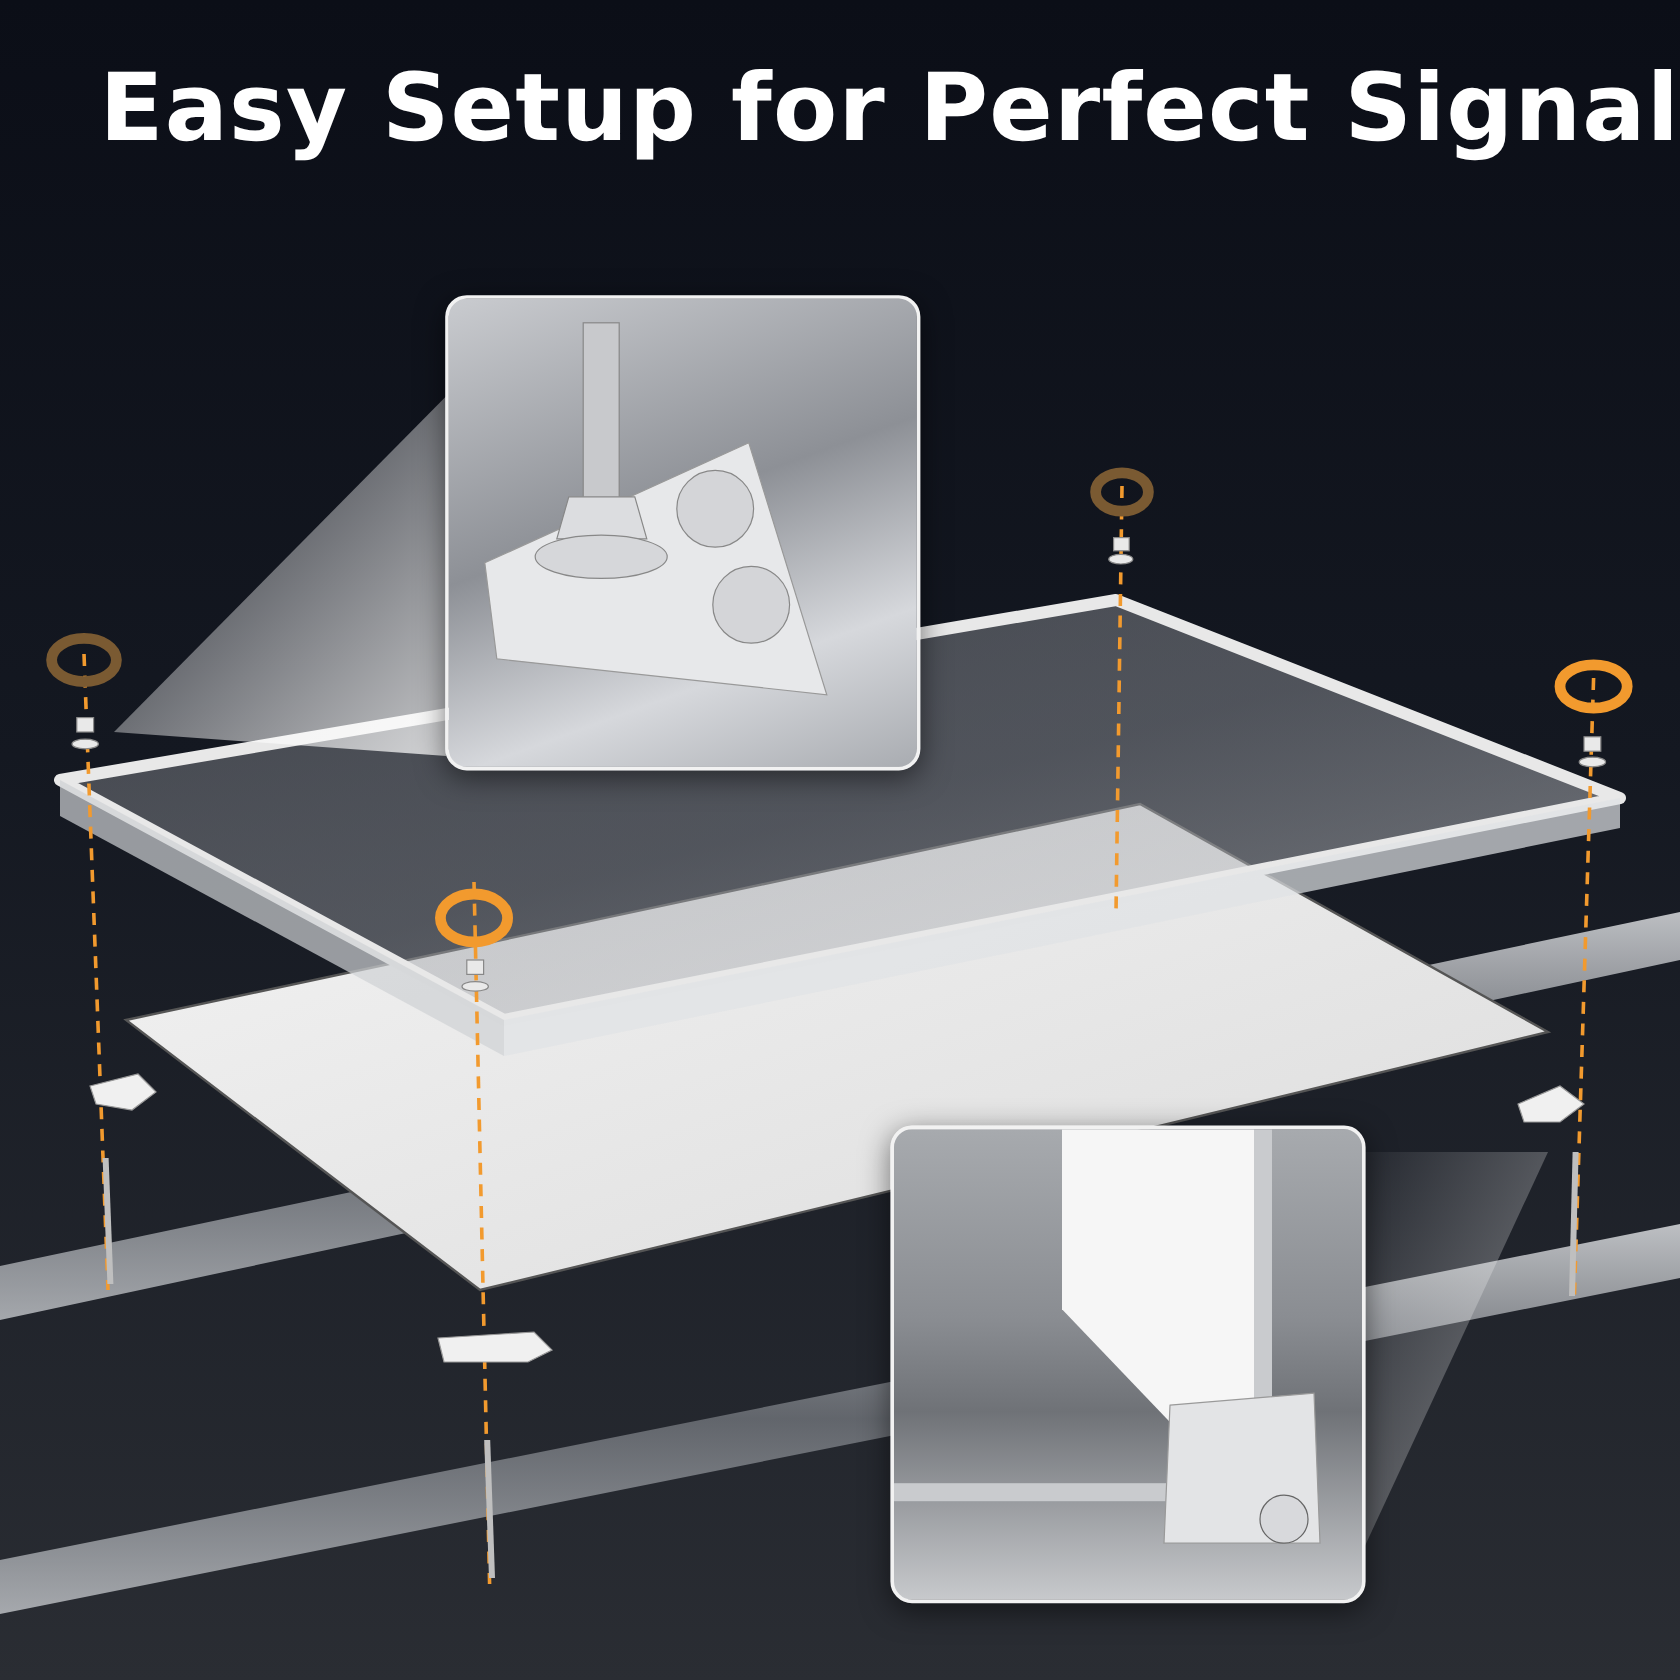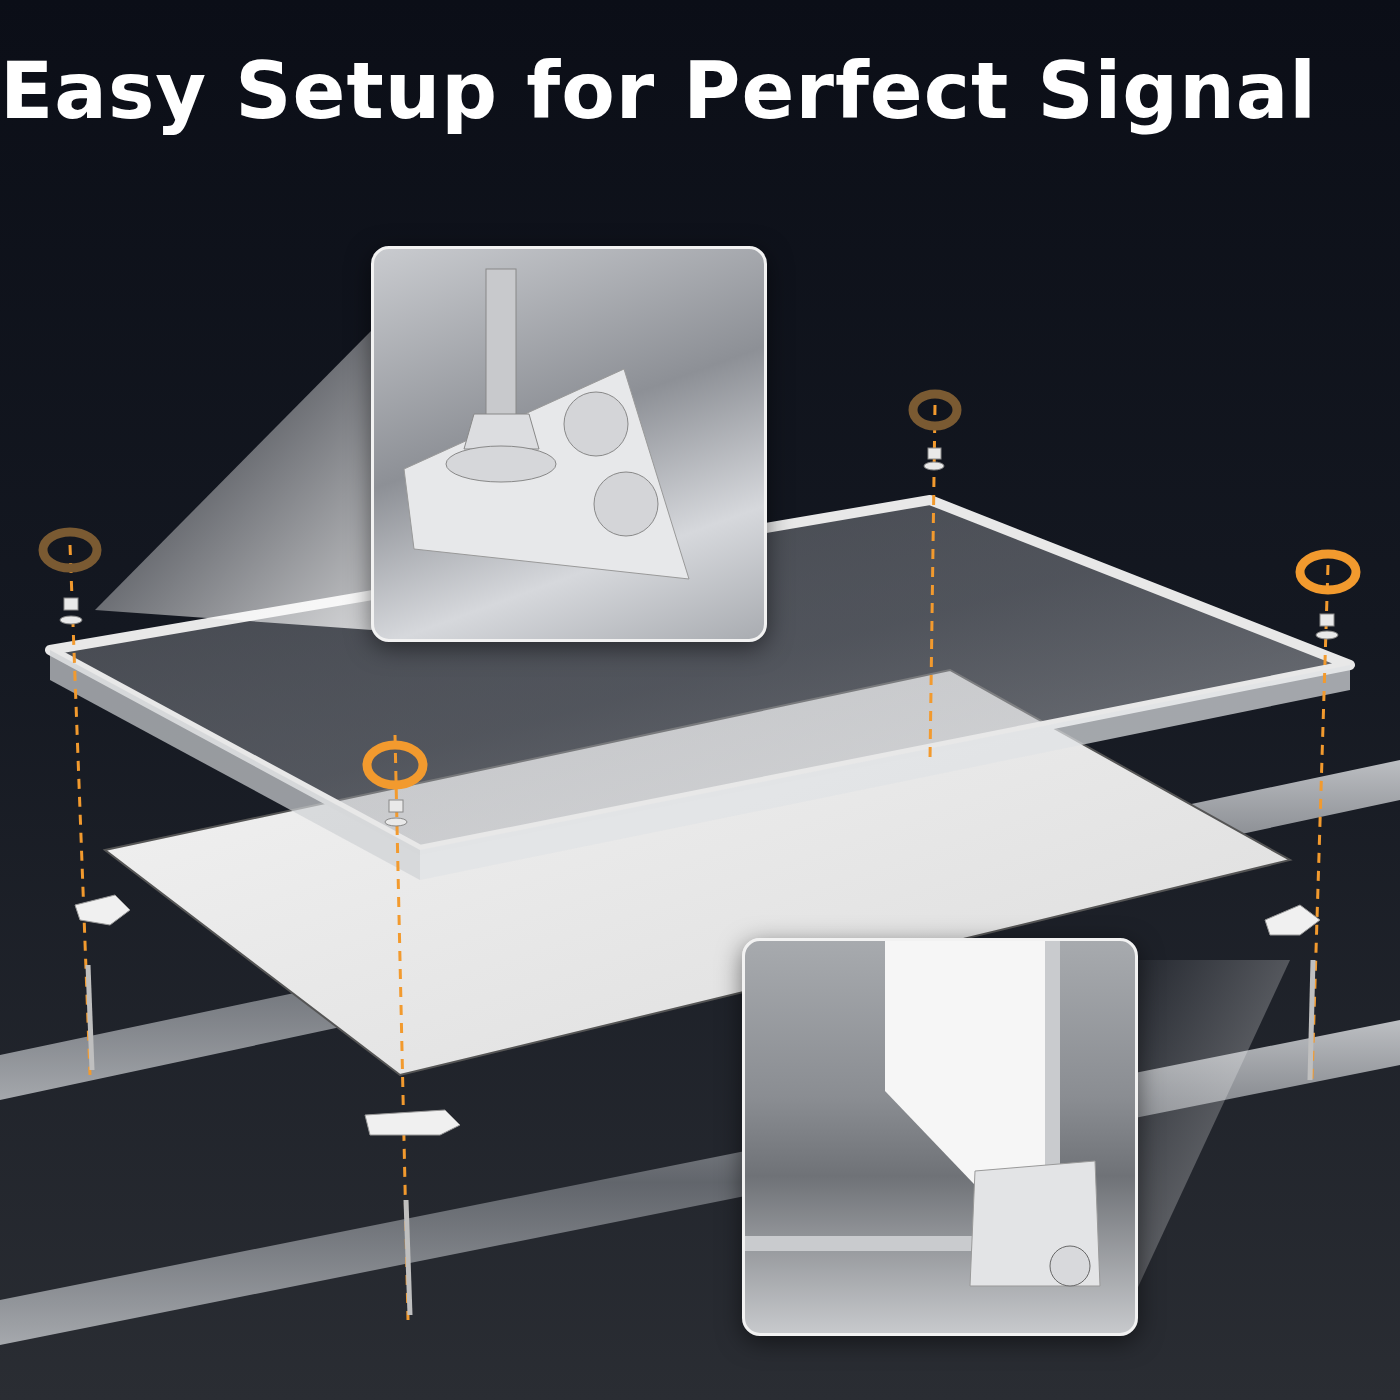--- a/index.html
+++ b/index.html
@@ -3,21 +3,21 @@
 <meta charset="utf-8">
 <style>
   html, body { margin: 0; padding: 0; }
   body {
     width: 1400px; height: 1400px; overflow: hidden; position: relative;
     background: linear-gradient(180deg, #0b0e17 0%, #141821 45%, #2a2d33 100%);
     font-family: "DejaVu Sans", sans-serif;
   }
   .headline {
     position: absolute; left: 0; right: 0; top: 52px;
-    text-align: left; color: #ffffff; font-weight: bold;
+    text-align: right; color: #ffffff; font-weight: bold;
     font-size: 78px; letter-spacing: 1px; line-height: 1;
   }
   .scene { position: absolute; left: 0; top: 0; width: 1400px; height: 1400px; }
   .inset {
     position: absolute; border: 3px solid #f2f2f2; border-radius: 18px;
     overflow: hidden; box-shadow: 0 6px 24px rgba(0,0,0,0.5);
   }
   .inset-top { left: 371px; top: 246px; width: 390px; height: 390px;
     background: linear-gradient(160deg, #c9cbcf 0%, #8d9096 45%, #d6d8dc 75%, #a9acb1 100%); }
   .inset-bottom { left: 742px; top: 938px; width: 390px; height: 392px;

